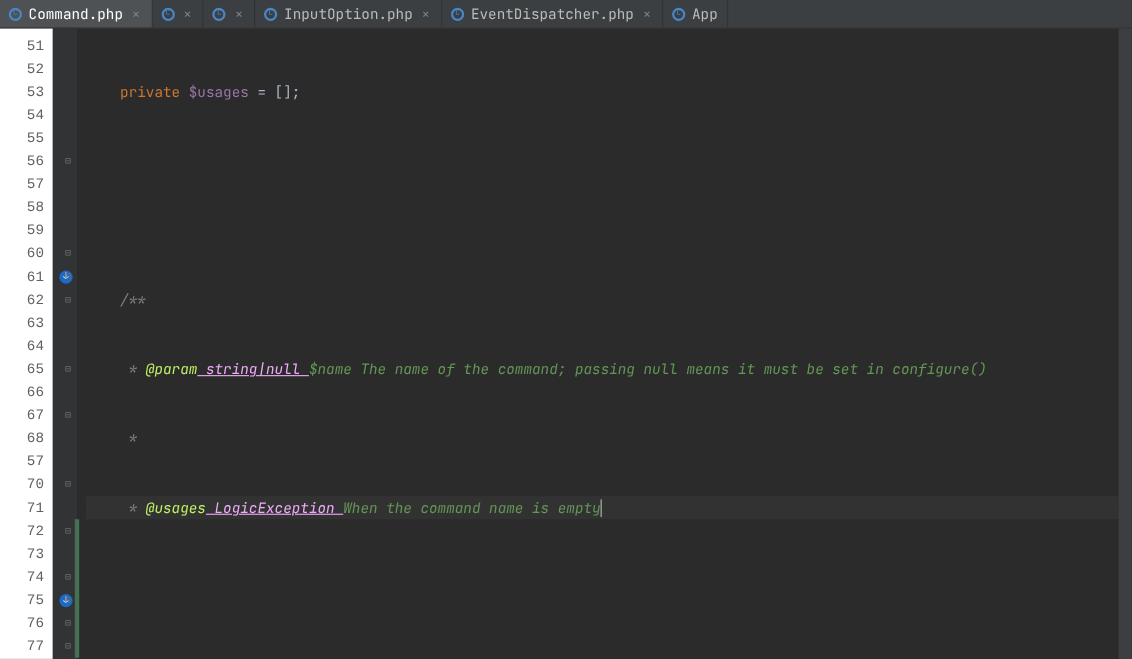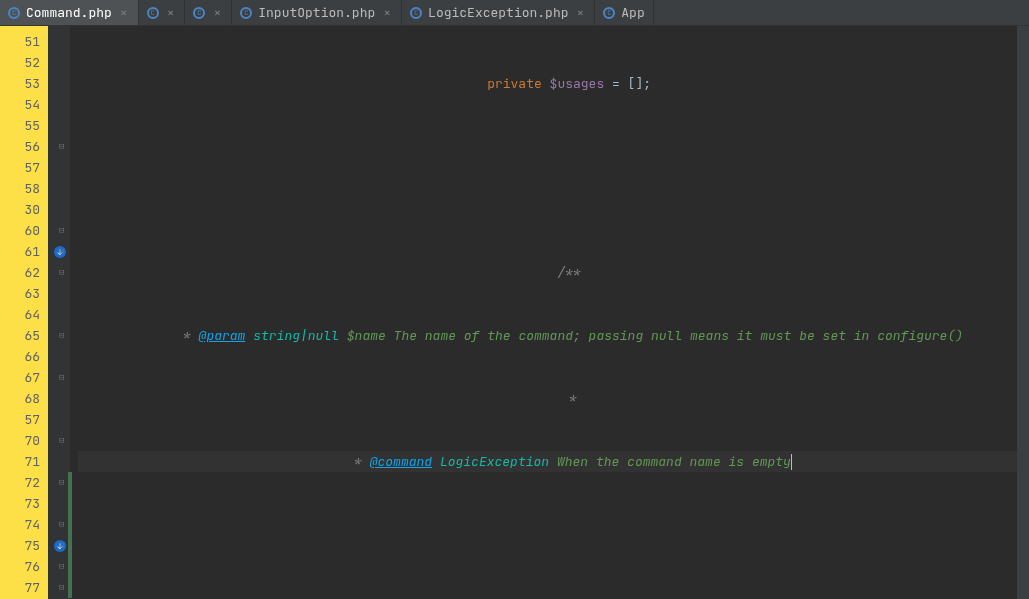--- a/index.html
+++ b/index.html
@@ -44,25 +44,26 @@
     font-size: 13px;
     padding: 0 2px;
   }
   .editor {
     display: flex;
     height: calc(599px - 26px);
     position: relative;
   }
   .gutter {
     width: 48px;
-    background: #fde047;
+    background: #ffffff;
     color: #606366;
     text-align: right;
     padding-top: 5px;
     user-select: none;
+    font-family: Liberation Mono, monospace;
   }
   .gutter .ln {
     height: 21px;
     line-height: 21px;
     padding-right: 8px;
     position: relative;
   }
   .mark-col {
     width: 22px;
     background: #313335;
@@ -91,21 +92,20 @@
     margin-left:2px;
   }
   .override-icon::after{content:"↓";}
   .code {
     flex: 1;
     padding-top: 5px;
     padding-left: 8px;
     position: relative;
     white-space: pre;
     line-height: 21px;
-    text-align: center;
   }
   .code .line {
     height: 21px;
     position: relative;
   }
   .hl-line {
     background: #323232;
   }
   .caret {
     display:inline-block;
@@ -116,23 +116,23 @@
   }
   .right-caret-mark {
     position:absolute;
     left:-16px;
     width:4px; height:21px;
     background:#a0a0a0;
   }
   .c-kw { color:#cc7832; }
   .c-var { color:#9876aa; }
   .c-comment { color:#808080; font-style:italic; }
-  .c-doctag { color:#0ea5e9; font-style:italic; text-decoration: underline;}
+  .c-doctag { color:#bef264; font-style:italic; }
   .c-doctag-nu { color:#629755; font-style:italic;margin-top:28px;}
-  .c-doctype { color:#14b8a6; font-style: italic; }
+  .c-doctype { color:#f0abfc; font-style: italic; text-decoration: underline; }
   .vcs-green {
     position:absolute;
     left:68px;
     width:4px;
     background:#447152;
   }
   .scrollbar {
     position:absolute;
     right:0; top:26px; bottom:0;
     width:12px;
@@ -156,41 +156,41 @@
     <span class="dot">C</span>
     <span class="close">×</span>
   </div>
   <div class="tab">
     <span class="dot">C</span>
     <span>InputOption.php</span>
     <span class="close">×</span>
   </div>
   <div class="tab">
     <span class="dot">C</span>
-    <span>LogicException.php</span>
+    <span>EventDispatcher.php</span>
     <span class="close">×</span>
   </div>
   <div class="tab">
     <span class="dot">C</span>
     <span>App</span>
   </div>
 </div>
 
 <div class="editor">
 
   <div class="gutter" id="gutter">
       <div class="ln">51</div>
       <div class="ln">52</div>
       <div class="ln">53</div>
       <div class="ln">54</div>
       <div class="ln">55</div>
       <div class="ln">56</div>
       <div class="ln">57</div>
       <div class="ln">58</div>
-      <div class="ln">30</div>
+      <div class="ln">59</div>
       <div class="ln">60</div>
       <div class="ln">61</div>
       <div class="ln">62</div>
       <div class="ln">63</div>
       <div class="ln">64</div>
       <div class="ln">65</div>
       <div class="ln">66</div>
       <div class="ln">67</div>
       <div class="ln">68</div>
       <div class="ln">57</div>
@@ -261,21 +261,21 @@
 
   <div class="vcs-green" style="top:calc(5px + 21px*21); height:calc(21px*6);"></div>
 
   <div class="code">
     <div class="line">    <span class="c-kw">private</span> <span class="c-var">$usages</span><span> = [];</span></div>
     <div class="line"></div>
     <div class="line"></div>
     <div class="line">    <span class="c-comment">/**</span></div>
     <div class="line">    <span class="c-comment"> * </span><span class="c-doctag">@param</span><span class="c-doctype"> string|null </span><span class="c-doctag-nu">$name The name of the command; passing null means it must be set in configure()</span></div>
     <div class="line">    <span class="c-comment"> *</span></div>
-    <div class="line hl-line">    <span class="c-comment"> * </span><span class="c-doctag">@command</span><span class="c-doctype"> LogicException </span><span class="c-doctag-nu">When the command name is empty</span><span class="caret"></span></div>
+    <div class="line hl-line">    <span class="c-comment"> * </span><span class="c-doctag">@usages</span><span class="c-doctype"> LogicException </span><span class="c-doctag-nu">When the command name is empty</span><span class="caret"></span></div>
     
     
     
     
     
     
     
     
     
     

